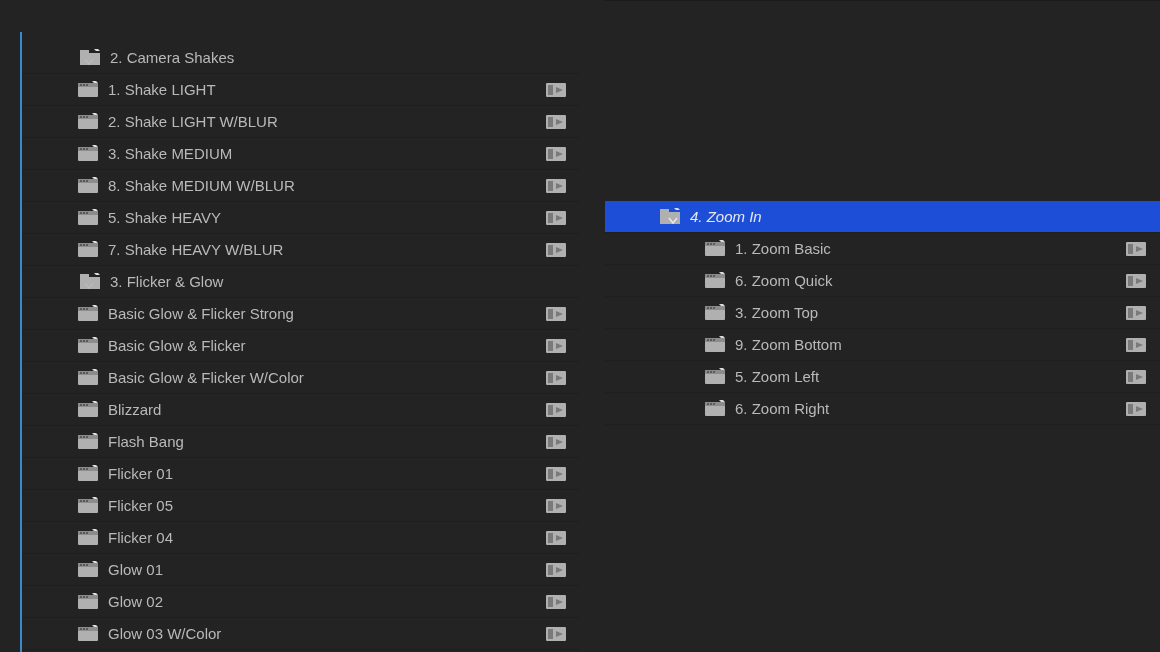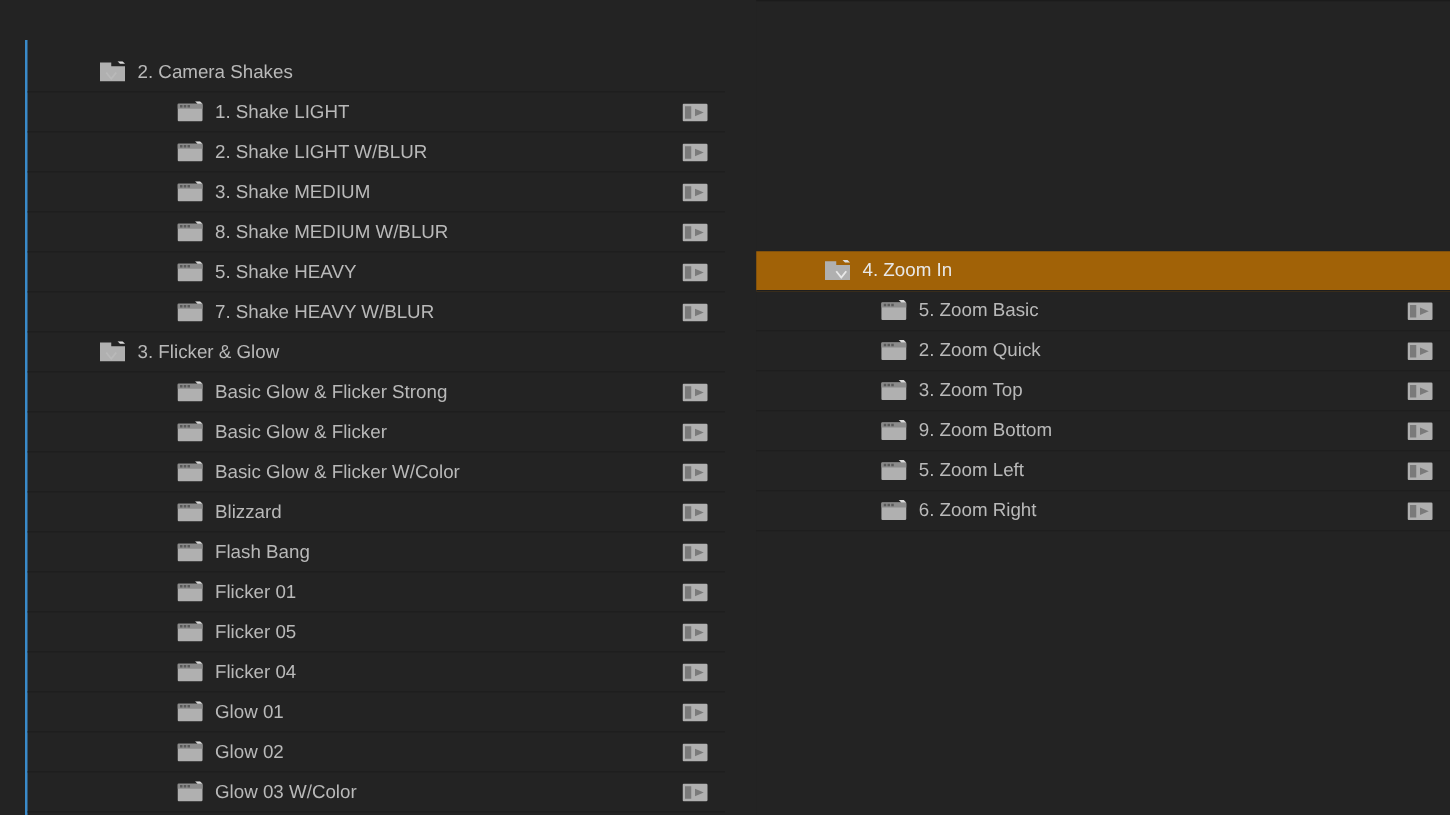--- a/index.html
+++ b/index.html
@@ -36,25 +36,26 @@
     padding-top: 10px;
   }
   .row {
     display: flex;
     align-items: center;
     height: 32px;
     border-bottom: 1px solid #1e1e1e;
     position: relative;
   }
   .row.selected {
-    background: #a16207;
+    background: #1d4ed8;
     color: #e8e8e8;
+    font-style: italic;
   }
   .indent-folder-1 { padding-left: 58px; }
-  .indent-item-1   { padding-left: 120px; }
+  .indent-item-1   { padding-left: 56px; }
   .indent-folder-2 { padding-left: 55px; }
   .indent-item-2   { padding-left: 100px; }
 
   .chevron {
     position: absolute;
     width: 10px;
     height: 10px;
     display: inline-block;
   }
   .chevron.left  { left: 62px; }
@@ -391,34 +392,34 @@
         </svg>
       </span>
     <span class="label">4. Zoom In</span>
   </div>
   <div class="row indent-item-2">
       <span class="comp-icon">
         <svg width="22" height="18" viewBox="0 0 22 18">
           <use href="#comp-ic"></use>
         </svg>
       </span>
-      <span class="label">5. Zoom Basic</span>
-      <span class="type-icon">
-        <svg width="22" height="18" viewBox="0 0 22 18">
-          <use href="#type-ic"></use>
-        </svg>
-      </span>
-    </div>
-  <div class="row indent-item-2">
-      <span class="comp-icon">
-        <svg width="22" height="18" viewBox="0 0 22 18">
-          <use href="#comp-ic"></use>
-        </svg>
-      </span>
-      <span class="label">2. Zoom Quick</span>
+      <span class="label">1. Zoom Basic</span>
+      <span class="type-icon">
+        <svg width="22" height="18" viewBox="0 0 22 18">
+          <use href="#type-ic"></use>
+        </svg>
+      </span>
+    </div>
+  <div class="row indent-item-2">
+      <span class="comp-icon">
+        <svg width="22" height="18" viewBox="0 0 22 18">
+          <use href="#comp-ic"></use>
+        </svg>
+      </span>
+      <span class="label">6. Zoom Quick</span>
       <span class="type-icon">
         <svg width="22" height="18" viewBox="0 0 22 18">
           <use href="#type-ic"></use>
         </svg>
       </span>
     </div>
   <div class="row indent-item-2">
       <span class="comp-icon">
         <svg width="22" height="18" viewBox="0 0 22 18">
           <use href="#comp-ic"></use>

